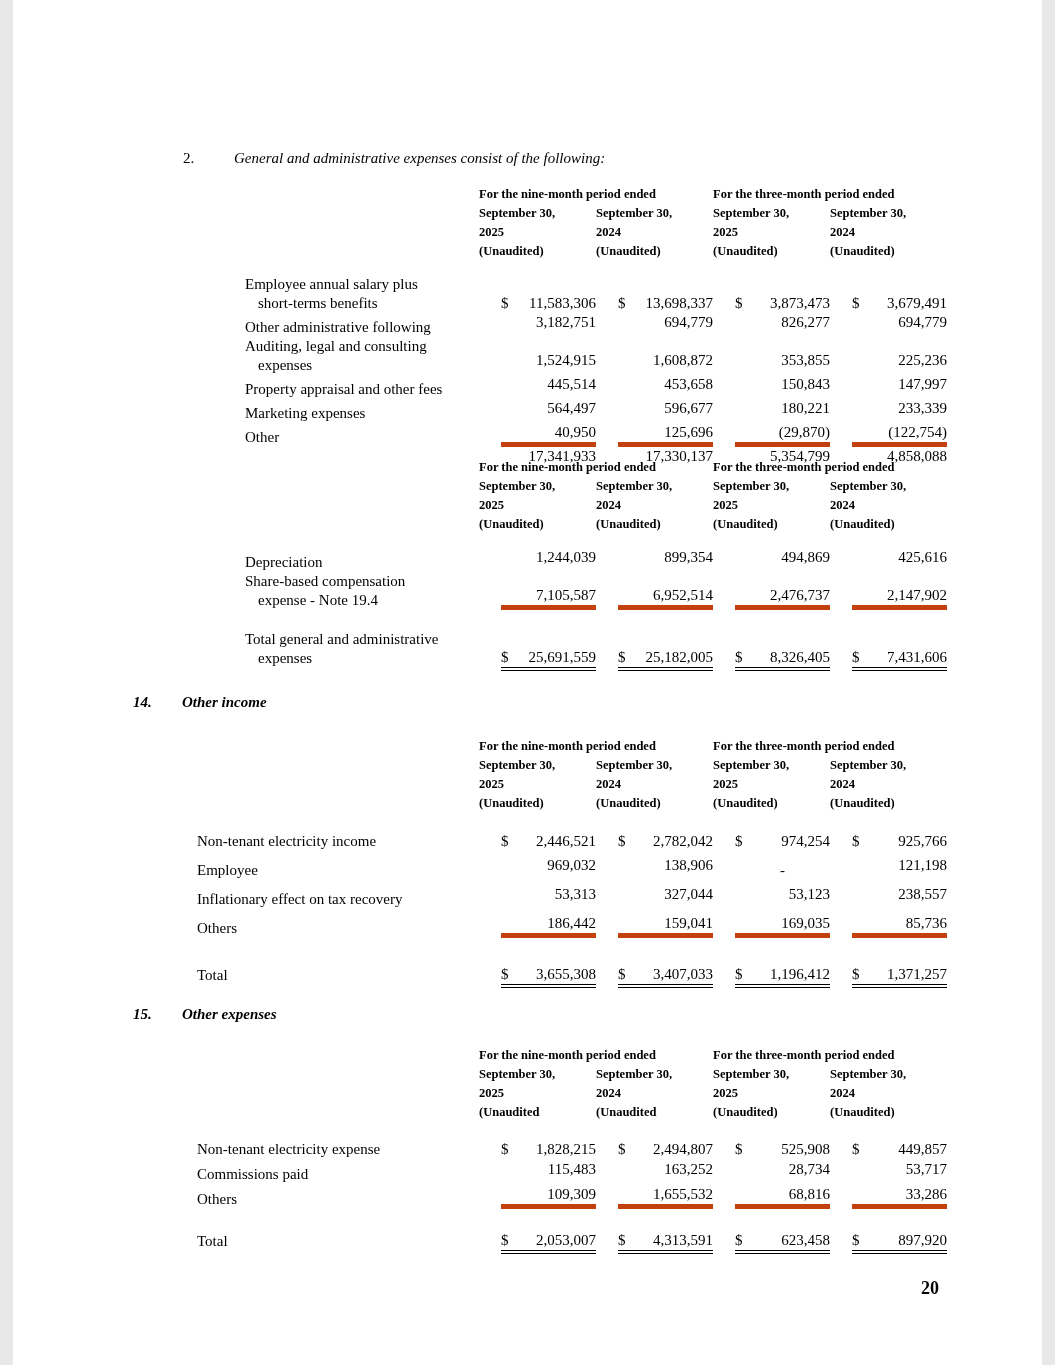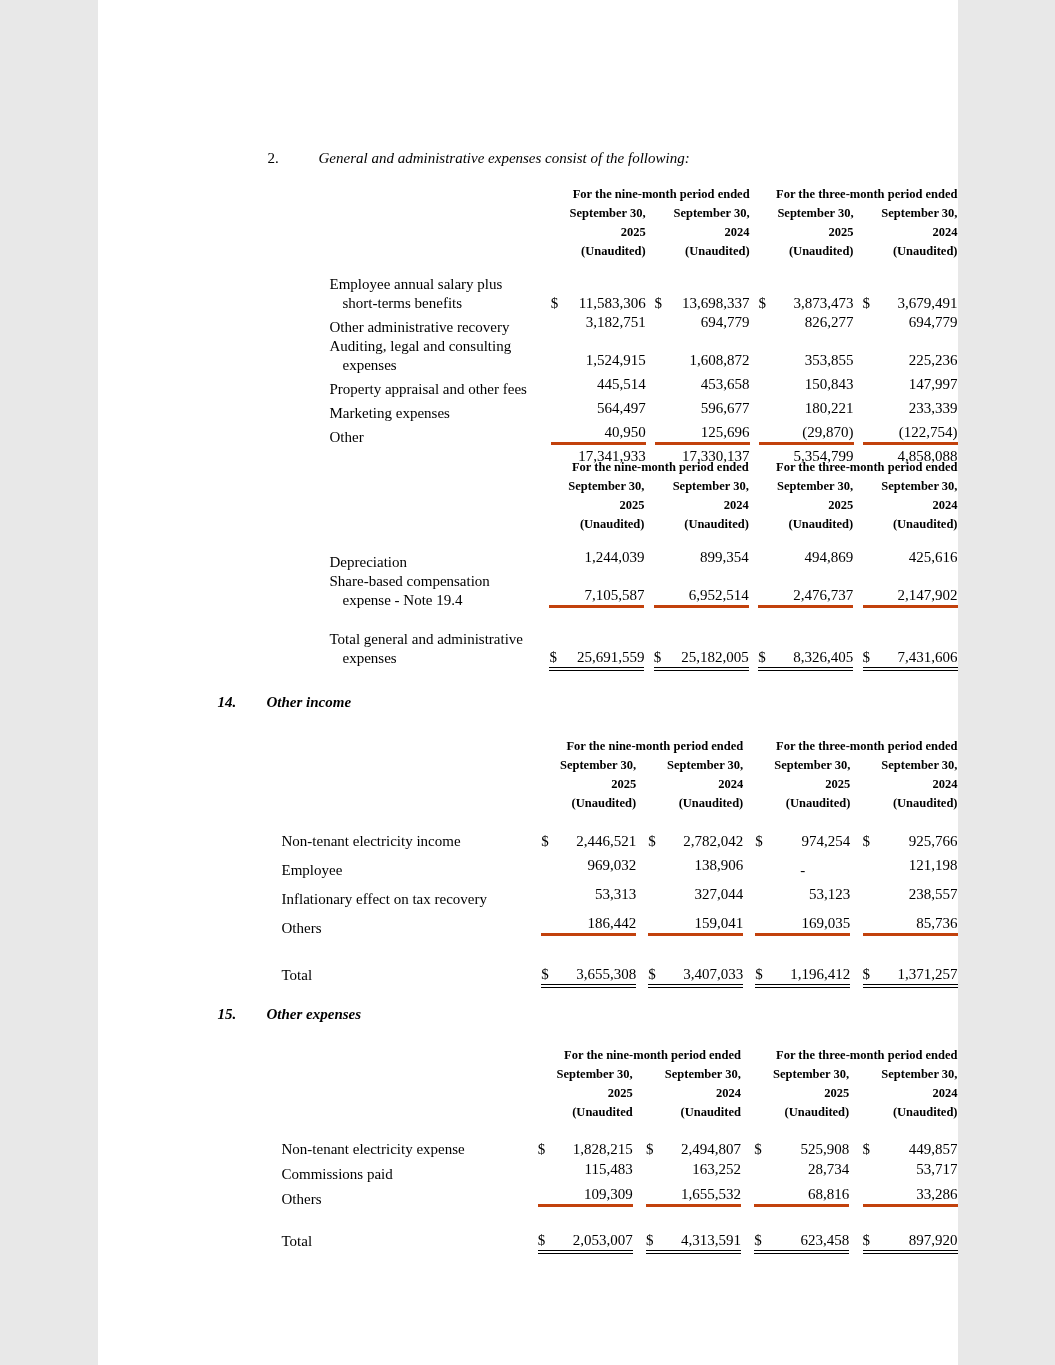--- a/index.html
+++ b/index.html
@@ -1,18 +1,18 @@
 <!DOCTYPE html>
 <html><head>
 <meta charset="utf-8">
 <style>
   html, body { margin:0; padding:0; background:#e8e8e8; }
   .doc {
     position:relative;
-    width:860px; height:1365px;
+    width:1029px; height:1365px;
     margin:0 auto;
     background:#ffffff;
     color:#000;
     font-family:"Liberation Serif", serif;
     font-size:15px;
     overflow:hidden;
   }
   
   .intro { position:absolute; left:170px; top:149px; line-height:19px; white-space:nowrap; }
   .intro-num { display:inline-block; width:51px; }
@@ -28,48 +28,48 @@
   .tbl { position:absolute; }
   .t1 { left:232px; top:185px; --lw:234px; }
   .t2 { left:232px; top:458px; --lw:234px; }
   .t3 { left:184px; top:737px; --lw:282px; }
   .t4 { left:184px; top:1046px; --lw:282px; }
 
   table { border-collapse:collapse; table-layout:fixed; }
   td { padding:0; vertical-align:bottom; line-height:19px; font-size:15px; }
 
   thead td { vertical-align:top; }
-  .grp, .colhead { text-align:right; font-weight:bold; font-size:12.5px; line-height:19px; }
+  .grp, .colhead { text-align:left; font-weight:bold; font-size:12.5px; line-height:19px; }
   .colhead div { line-height:19px; }
 
   .lbl { white-space:nowrap; }
   .ind { padding-left:13px; }
 
   .num { text-align:right; white-space:nowrap; }
   .amt { display:inline-flex; justify-content:space-between; width:95px; position:relative; }
   .amt.center { justify-content:center; }
-  .amt.u1 { border-bottom:3px solid #c2410c; }
+  .amt.u1 { border-bottom:5px solid #c2410c; }
   .amt.u2 { border-bottom:1px solid #000; }
   .amt.u2::after {
     content:""; position:absolute; left:0; right:0; bottom:-4px;
     border-bottom:1px solid #000;
   }
 
   tr.headgap td { height:14px; }
   .t3 tr.headgap td { height:14px; }
   .t4 tr.headgap td { height:17px; }
 
   tr.spacer td { height:20px; }
   .t3 tr.spacer td { height:22px; }
   .t4 tr.spacer td { height:21px; }
 
   .t3 tr.r td { padding-top:5px; }
   .t4 tr.r td { padding-top:1px; }
 
-  .pageno { position:absolute; left:908px; top:1278px; font-weight:bold; font-size:15px; }
+  .pageno { position:absolute; left:908px; top:1278px; font-weight:bold; font-size:18px; }
 </style>
 </head>
 <body>
 
 <div class="doc">
 
   <div class="intro">
     <span class="intro-num">2.</span><span class="intro-text">General and administrative expenses consist of the following:</span>
   </div>
 
@@ -129,21 +129,21 @@
             <td class="num"><span class="amt">
                 <span class="cur">$</span>
                 <span class="val">3,873,473</span>
               </span></td>
             <td class="num"><span class="amt">
                 <span class="cur">$</span>
                 <span class="val">3,679,491</span>
               </span></td>
           </tr>
           <tr class="r">
-            <td class="lbl">Other administrative recovery</td>
+            <td class="lbl">Other administrative following</td>
             <td class="num"><span class="amt">
                 <span class="cur"></span>
                 <span class="val">3,182,751</span>
               </span></td>
             <td class="num"><span class="amt">
                 <span class="cur"></span>
                 <span class="val">694,779</span>
               </span></td>
             <td class="num"><span class="amt">
                 <span class="cur"></span>

